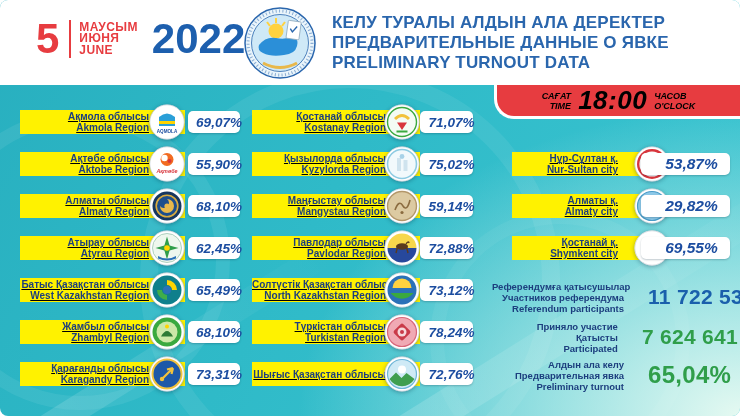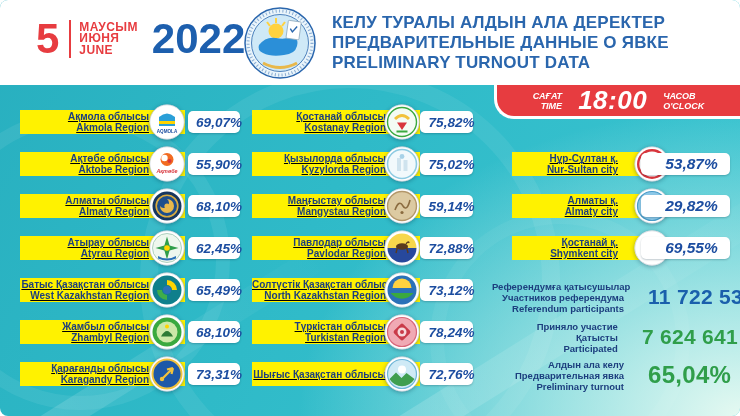--- a/index.html
+++ b/index.html
@@ -27,21 +27,21 @@
   .date-words { display:flex; flex-direction:column; justify-content:center; }
   .date-words div { font-size:12px; font-weight:bold; color:#e73c40; line-height:11.5px; letter-spacing:0.4px; }
   .year { font-size:42px; font-weight:bold; color:#1d5fae; line-height:42px; margin-left:14px; }
   .emblem { position:absolute; left:243px; top:6px; width:74px; height:74px; }
   .titles { position:absolute; left:332px; top:13px; }
   .titles div { font-size:17px; font-weight:bold; color:#2a66ad; line-height:20px; letter-spacing:0.2px; white-space:nowrap; }
 
   
   .time-banner { position:absolute; left:494px; top:85px; width:246px; height:34px; background:#e73c40;
                  border-left:3px solid #fff; border-bottom:3px solid #fff; border-bottom-left-radius:20px;
-                 display:flex; align-items:center; justify-content:center; gap:16px; color:#ffffff; }
+                 display:flex; align-items:center; justify-content:center; gap:7px; color:#000000; }
   .time-small { display:flex; flex-direction:column; font-size:9px; font-weight:bold; font-style:italic; line-height:10px; }
   .time-small.right-al { text-align:right; }
   .time-value { font-size:26px; font-weight:bold; font-style:italic; letter-spacing:0.5px; }
 
   
   .row { position:absolute; height:36px; }
   .c1 { left:20px;  width:220px; }
   .c2 { left:252px; width:221px; }
   .c3 { left:512px; width:218px; }
   .bar { position:absolute; left:0; top:6px; bottom:6px; background:#fff200;
@@ -255,21 +255,21 @@
     </div>
     <div class="badge">
       <svg viewBox="0 0 36 36">
           <circle cx="18" cy="18" r="17.2" fill="#fff" stroke="#c8d2da" stroke-width="0.8"></circle>
         <circle cx="18" cy="18" r="14.5" fill="#f4fbf4" stroke="#3aa93f" stroke-width="1.4"></circle>
         <path d="M10 14 q8 -8 16 0 l-2 2 q-6 -6 -12 0 z" fill="#f2c23c"></path>
         <path d="M13 18.5 h10 l-5 7.5 z" fill="#d8353c"></path>
         <rect x="12.5" y="26.5" width="11" height="2" fill="#3aa93f"></rect>
         </svg>
     </div>
-    <div class="pct">75,82%</div>
+    <div class="pct">71,07%</div>
   </div>
 
   <div class="row c2" style="top:146px">
     <div class="bar">
       <div class="kk">Қызылорда облысы</div>
       <div class="en">Kyzylorda Region</div>
     </div>
     <div class="badge">
       <svg viewBox="0 0 36 36">
           <circle cx="18" cy="18" r="17.2" fill="#fff" stroke="#c8d2da" stroke-width="0.8"></circle>

